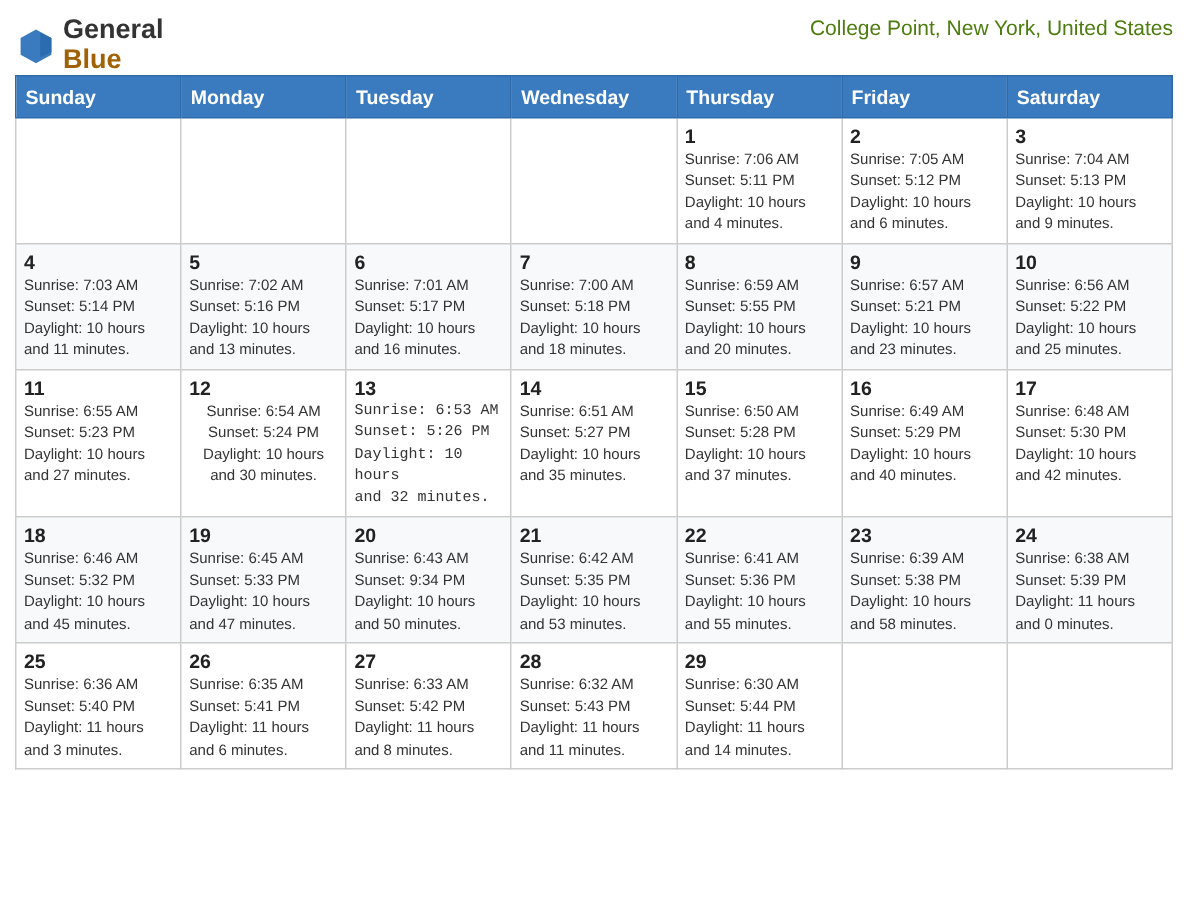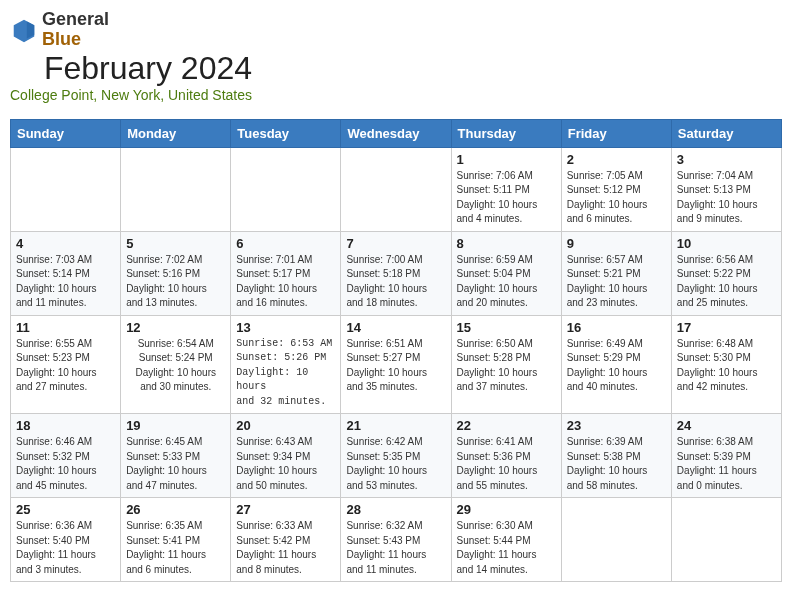--- a/index.html
+++ b/index.html
@@ -7,22 +7,21 @@
       font-family: Arial, sans-serif;
       background: #fff;
       width: 792px;
       min-height: 612px;
       padding: 10px;
     }
     .header {
       display: flex;
       justify-content: space-between;
       align-items: flex-start;
-      margin-bottom: 16px;
-      flex-direction: column;
+      margin-bottom: 0;
     }
     .logo {
       display: flex;
       align-items: center;
       gap: 4px;
     }
     .logo-text {
       font-size: 18px;
       line-height: 1.1;
     }
@@ -92,21 +91,20 @@
     <svg class="logo-icon" viewBox="0 0 30 30">
       <polygon points="15,4 26,10 26,22 15,28 4,22 4,10" fill="#3a7bbf"></polygon>
       <polygon points="18,6 26,10 26,20 18,24" fill="#2b6cb0"></polygon>
     </svg>
     <div class="logo-text">
       <span class="logo-general">General</span><br>
       <span class="logo-blue">Blue</span>
     </div>
   </div>
   <div class="title-block">
-    <div class="month-title">February 2024</div>
     <div class="location">College Point, New York, United States</div>
   </div>
 </div>
 
 <table>
   <thead>
     <tr>
     <th>Sunday</th>
         <th>Monday</th>
         <th>Tuesday</th>
@@ -169,21 +167,21 @@
         <td>
           <span class="day-num">7</span>
           <div class="day-detail" style="white-space: pre-line;">Sunrise: 7:00 AM
 Sunset: 5:18 PM
 Daylight: 10 hours
 and 18 minutes.</div>
         </td>
         <td>
           <span class="day-num">8</span>
           <div class="day-detail" style="white-space: pre-line;">Sunrise: 6:59 AM
-Sunset: 5:04 PM
+Sunset: 5:55 PM
 Daylight: 10 hours
 and 20 minutes.</div>
         </td>
         <td>
           <span class="day-num">9</span>
           <div class="day-detail" style="white-space: pre-line;">Sunrise: 6:57 AM
 Sunset: 5:21 PM
 Daylight: 10 hours
 and 23 minutes.</div>
         </td>

